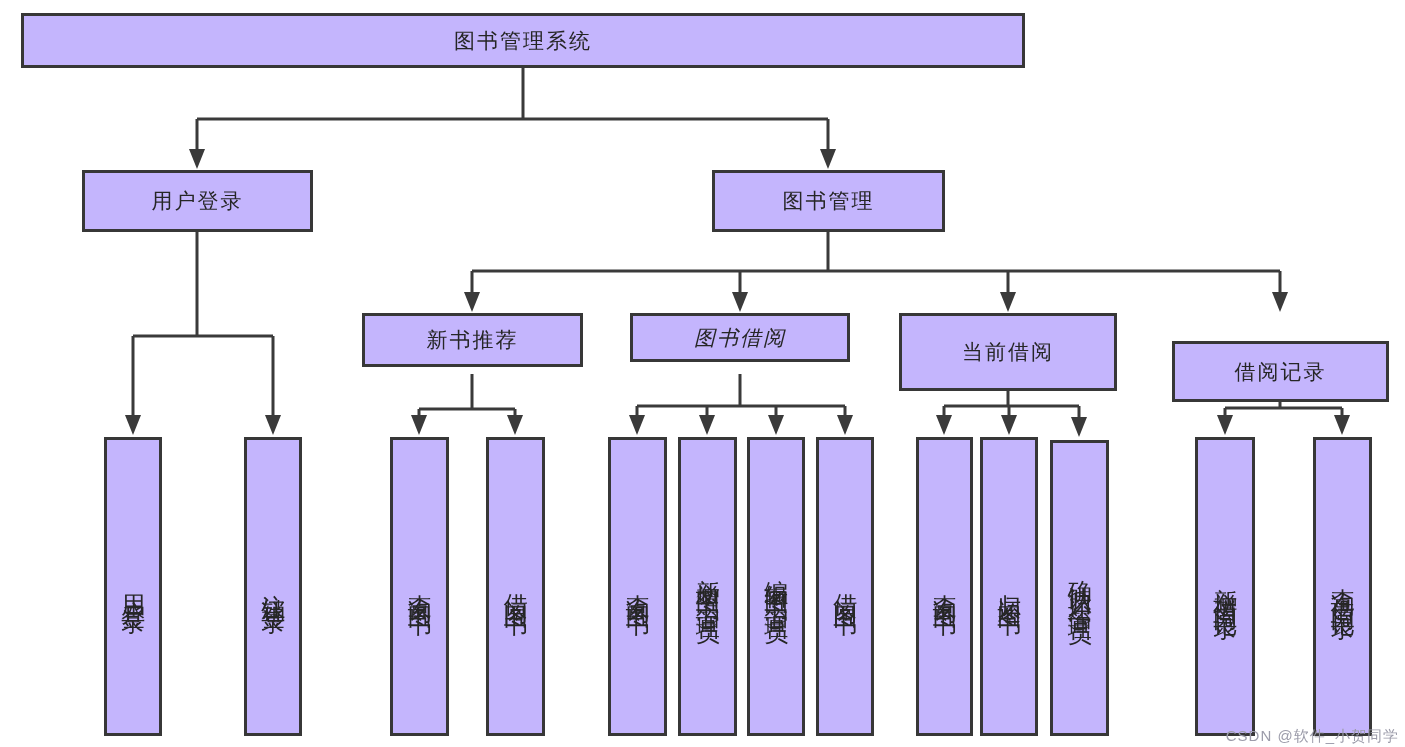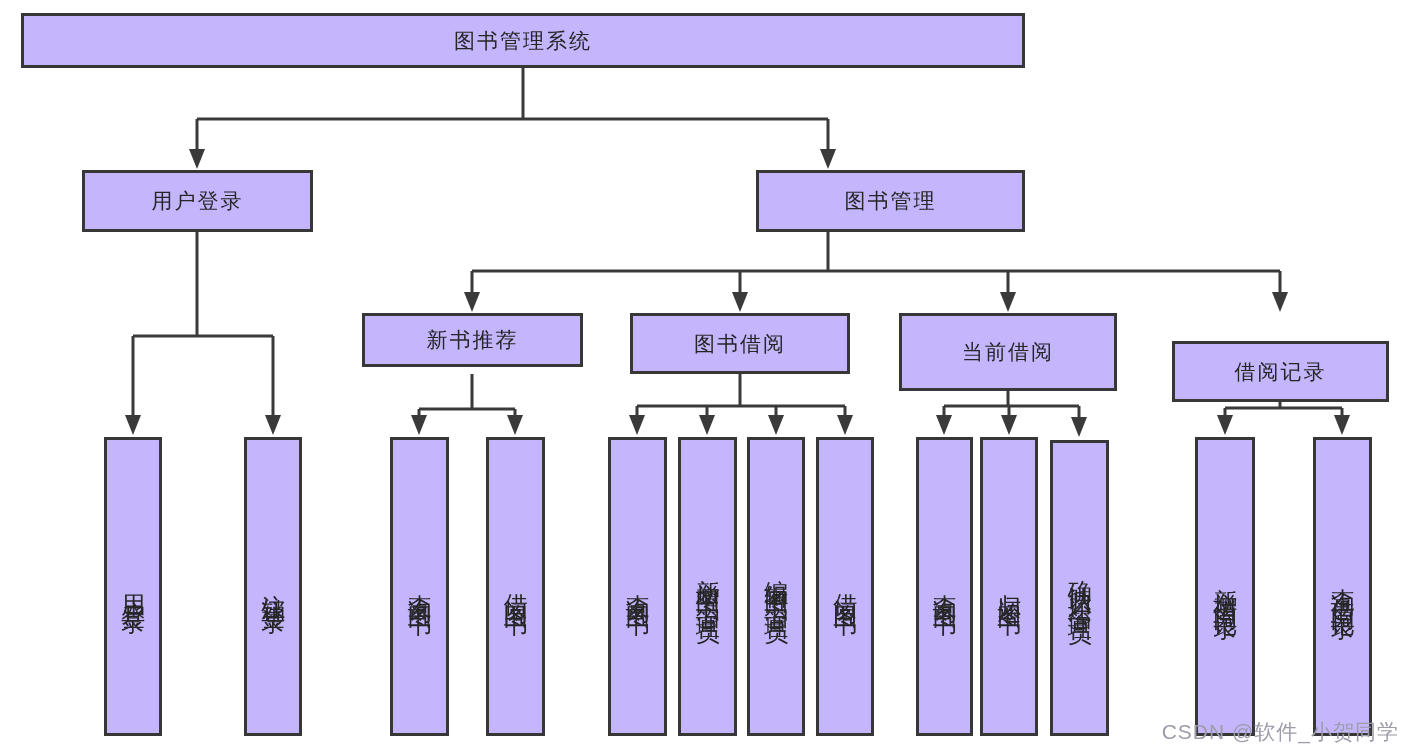--- a/index.html
+++ b/index.html
@@ -41,24 +41,24 @@
     font-size: 24px;
     letter-spacing: 6px;
     line-height: 1.1;
   }
   .node span { pointer-events: none; }
 
   
   .n-root  { left: 21px;  top: 13px;  width: 1004px; height: 55px; }
   
   .n-l2a   { left: 82px;  top: 170px; width: 231px; height: 62px; }
-  .n-l2b   { left: 712px; top: 170px; width: 269px; height: 62px; margin-left: 44px; }
+  .n-l2b   { left: 712px; top: 170px; width: 233px; height: 62px; }
   
   .n-l3a   { left: 362px;  top: 313px; width: 221px; height: 54px; }
-  .n-l3b   { left: 630px;  top: 313px; width: 220px; height: 61px; }
+  .n-l3b   { left: 630px;  top: 313px; width: 220px; height: 49px; font-style: italic; }
   .n-l3c   { left: 899px;  top: 313px; width: 218px; height: 78px; }
   .n-l3d   { left: 1172px; top: 313px; width: 217px; height: 61px; margin-top: 28px; }
   
   .leaf    { top: 437px; height: 299px; width: 58px; }
   .f1  { left: 104px; }
   .f2  { left: 244px; }
   .f3  { left: 390px; width: 59px; }
   .f4  { left: 486px; width: 59px; }
   .f5  { left: 608px; width: 59px; }
   .f6  { left: 678px; width: 59px; }
@@ -67,21 +67,21 @@
   .f9  { left: 916px; width: 57px; }
   .f10 { left: 980px; }
   .f11 { left: 1050px; width: 59px; top: 440px; height: 296px; }
   .f12 { left: 1195px; width: 60px; }
   .f13 { left: 1313px; width: 59px; }
 
   .watermark {
     position: absolute;
     right: 6px;
     bottom: 1px;
-    font-size: 21px;
+    font-size: 15px;
     color: #9c9caa;
     letter-spacing: 1px;
     white-space: nowrap;
   }
 </style>
 </head>
 <body>
 
 <div class="canvas">
 

